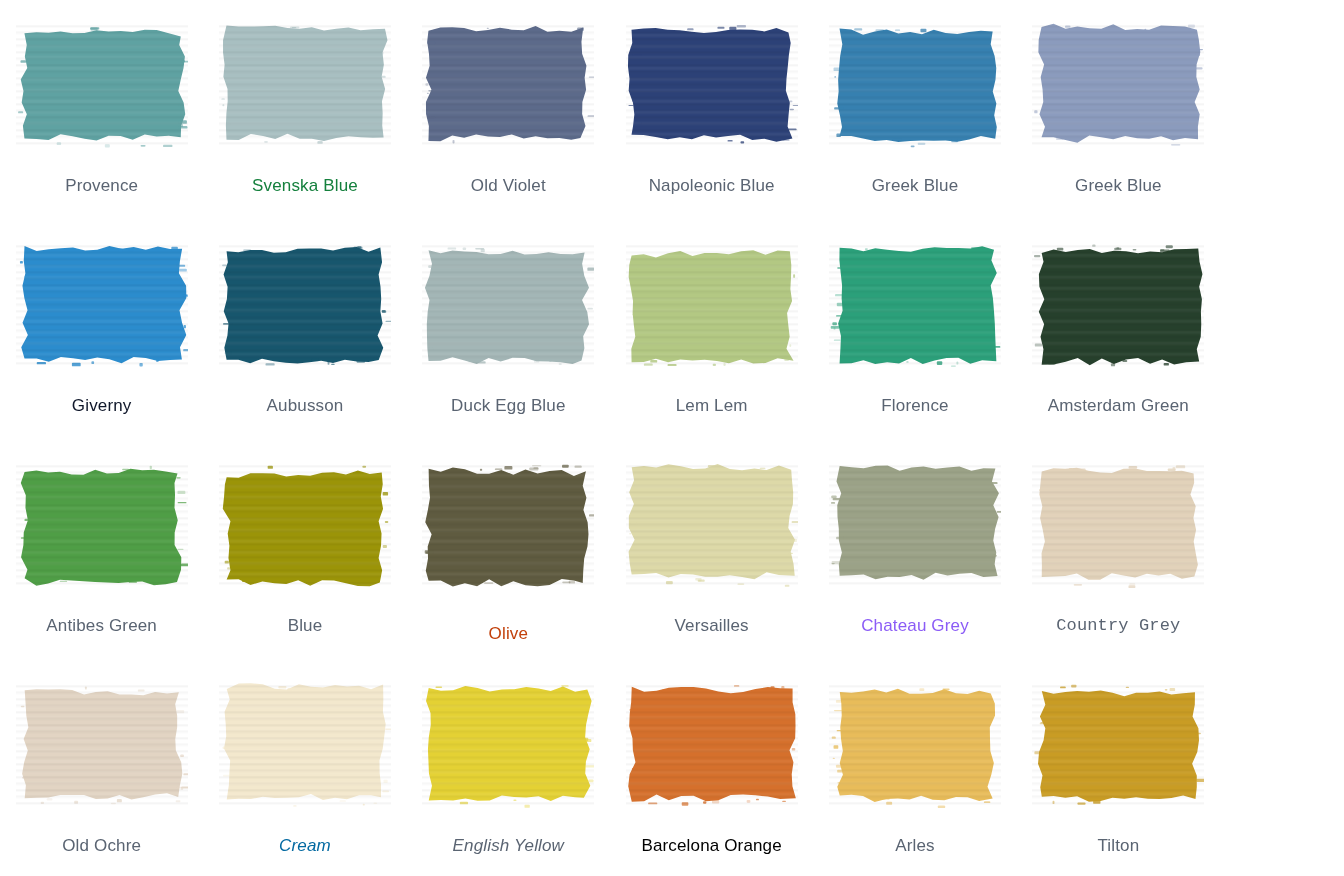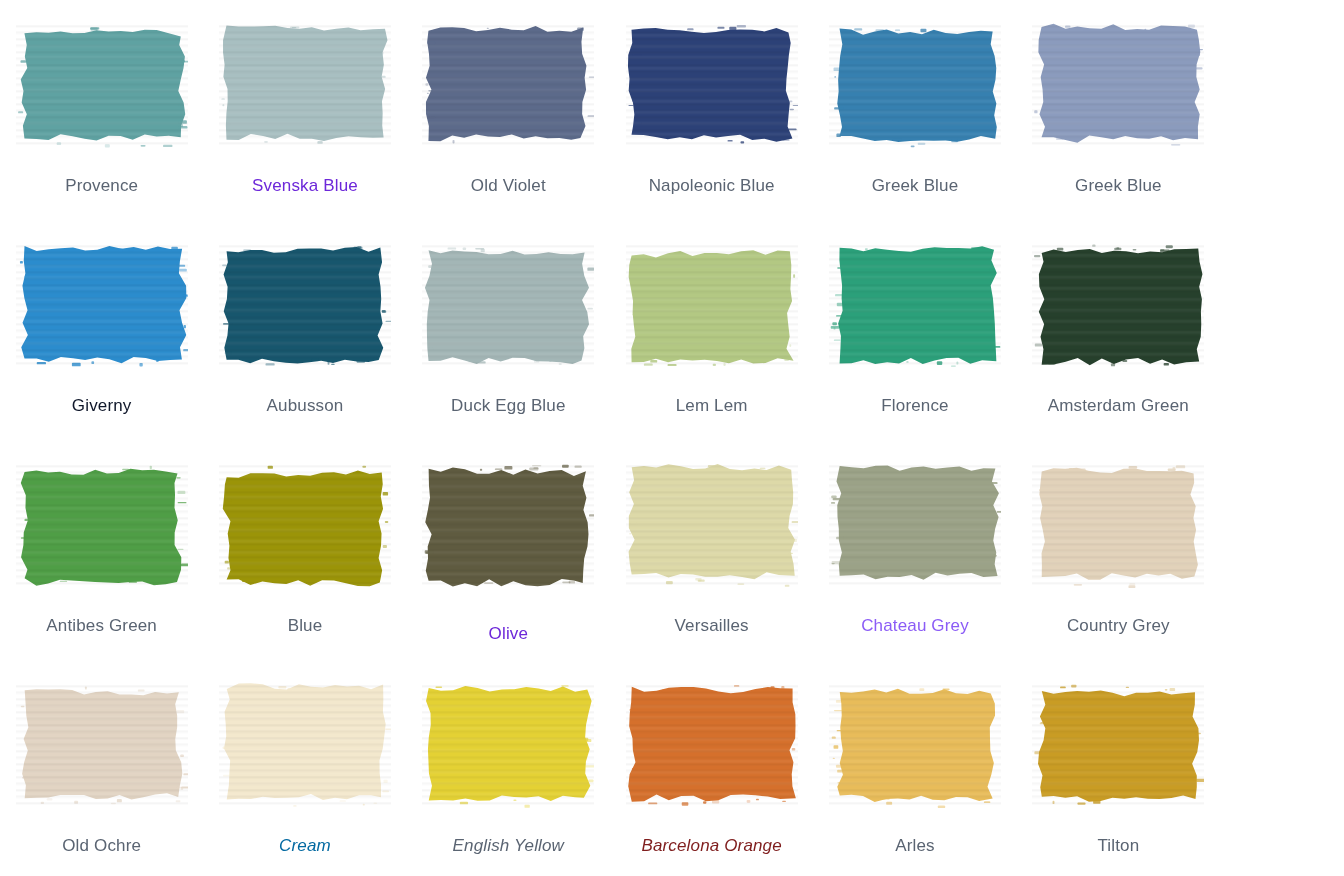--- a/index.html
+++ b/index.html
@@ -146,21 +146,21 @@
             <rect x="188.5" y="64.1" width="5.3" height="2.4" rx="1" fill="#a8bfc1" opacity="0.49"></rect>
             <rect x="187.4" y="34.8" width="3.8" height="4.1" rx="1" fill="#a8bfc1" opacity="0.33"></rect>
             <rect x="3.9" y="97.8" width="2.3" height="2.4" rx="1" fill="#a8bfc1" opacity="0.42"></rect>
             <rect x="9.0" y="53.0" width="3.7" height="1.4" rx="1" fill="#a8bfc1" opacity="0.38"></rect>
             <rect x="82.5" y="5.3" width="11.0" height="2.0" rx="1" fill="#a8bfc1" opacity="0.40"></rect>
           </svg>
         </div>
         <div class="brush-grain"></div>
         <div class="brush-sheen"></div>
       </div>
-      <div class="swatch-label" style="color: #6d28d9;">Svenska Blue</div>
+      <div class="swatch-label" style="color: #15803d;">Svenska Blue</div>
     </div>
     <div class="swatch-cell">
       <div class="swatch-wrap">
         <div class="swatch-paint" style="background-color: transparent;">
           <svg viewBox="0 0 200 150" preserveAspectRatio="none">
             <path d="M 7.5 10.3 L 21.4 6.5 L 35.2 6.3 L 49.0 7.2 L 62.9 10.9 L 76.7 9.4 L 90.6 6.8 L 104.4 9.1 L 118.3 9.7 L 132.1 4.8 L 145.9 11.6 L 159.8 10.5 L 173.6 11.6 L 187.5 6.5 L 185.4 23.4 L 186.2 37.7 L 191.2 52.1 L 189.1 66.4 L 190.8 80.7 L 186.5 95.1 L 186.2 109.4 L 190.1 123.7 L 184.2 138.1 L 173.6 140.1 L 159.8 138.1 L 145.9 138.3 L 132.1 136.1 L 118.3 138.7 L 104.4 133.8 L 90.6 137.0 L 76.7 136.4 L 62.9 133.8 L 49.0 137.7 L 35.2 135.1 L 21.4 142.0 L 7.5 141.8 L 8.0 123.7 L 4.7 109.4 L 4.6 95.1 L 11.0 80.7 L 4.6 66.4 L 8.9 52.1 L 8.1 37.7 L 6.0 23.4 Z" fill="#5c6a8a"></path>
             <rect x="193.9" y="64.8" width="7.3" height="1.6" rx="1" fill="#5c6a8a" opacity="0.38"></rect>
             <rect x="192.4" y="111.3" width="10.7" height="1.3" rx="1" fill="#5c6a8a" opacity="0.63"></rect>
             <rect x="6.2" y="23.4" width="9.0" height="3.0" rx="1" fill="#5c6a8a" opacity="0.60"></rect>
             <rect x="7.3" y="81.0" width="5.2" height="1.6" rx="1" fill="#5c6a8a" opacity="0.50"></rect>
@@ -478,21 +478,21 @@
             <rect x="177.4" y="4.2" width="8.3" height="2.7" rx="1" fill="#5f5b40" opacity="0.34"></rect>
             <rect x="194.2" y="62.1" width="6.9" height="2.9" rx="1" fill="#5f5b40" opacity="0.47"></rect>
             <rect x="163.1" y="142.3" width="9.5" height="2.0" rx="1" fill="#5f5b40" opacity="0.33"></rect>
             <rect x="3.2" y="105.1" width="10.0" height="4.0" rx="1" fill="#5f5b40" opacity="0.71"></rect>
             <rect x="186.7" y="84.9" width="2.4" height="4.1" rx="1" fill="#5f5b40" opacity="0.63"></rect>
           </svg>
         </div>
         <div class="brush-grain"></div>
         <div class="brush-sheen"></div>
       </div>
-      <div class="swatch-label" style="color: #6d28d9; margin-top: 36px;">Olive</div>
+      <div class="swatch-label" style="color: #c2410c; margin-top: 36px;">Olive</div>
     </div>
     <div class="swatch-cell">
       <div class="swatch-wrap">
         <div class="swatch-paint" style="background-color: transparent;">
           <svg viewBox="0 0 200 150" preserveAspectRatio="none">
             <path d="M 6.6 6.2 L 20.9 4.9 L 35.1 6.6 L 49.4 2.6 L 63.7 5.1 L 77.9 8.2 L 92.2 7.8 L 106.5 2.5 L 120.7 8.2 L 135.0 9.8 L 149.3 7.8 L 163.5 9.6 L 177.8 4.3 L 192.1 9.1 L 193.0 21.6 L 194.4 35.9 L 194.1 50.1 L 190.2 64.3 L 188.7 78.5 L 196.5 92.7 L 191.5 106.9 L 194.8 121.2 L 196.2 135.4 L 177.8 134.4 L 163.5 131.3 L 149.3 139.7 L 135.0 137.0 L 120.7 134.8 L 106.5 136.6 L 92.2 136.7 L 77.9 133.8 L 63.7 133.3 L 49.4 137.4 L 35.1 132.0 L 20.9 133.4 L 6.6 133.9 L 4.4 121.2 L 3.0 106.9 L 10.0 92.7 L 3.3 78.5 L 3.3 64.3 L 9.2 50.1 L 3.7 35.9 L 9.4 21.6 Z" fill="#ddd9a8"></path>
             <rect x="3.6" y="84.5" width="2.9" height="1.8" rx="1" fill="#ddd9a8" opacity="0.36"></rect>
             <rect x="189.4" y="107.9" width="4.7" height="1.7" rx="1" fill="#ddd9a8" opacity="0.73"></rect>
             <rect x="182.0" y="6.8" width="2.4" height="1.9" rx="1" fill="#ddd9a8" opacity="0.68"></rect>
             <rect x="4.8" y="71.3" width="8.1" height="3.4" rx="1" fill="#ddd9a8" opacity="0.44"></rect>
@@ -550,21 +550,21 @@
             <rect x="113.1" y="144.3" width="7.0" height="2.3" rx="1" fill="#e2d2ba" opacity="0.29"></rect>
             <rect x="112.3" y="4.9" width="10.0" height="3.0" rx="1" fill="#e2d2ba" opacity="0.77"></rect>
             <rect x="167.3" y="3.8" width="10.8" height="3.7" rx="1" fill="#e2d2ba" opacity="0.58"></rect>
             <rect x="163.3" y="6.1" width="3.6" height="2.4" rx="1" fill="#e2d2ba" opacity="0.52"></rect>
             <rect x="157.8" y="7.6" width="9.3" height="3.0" rx="1" fill="#e2d2ba" opacity="0.78"></rect>
           </svg>
         </div>
         <div class="brush-grain"></div>
         <div class="brush-sheen"></div>
       </div>
-      <div class="swatch-label" style="color: rgb(90, 100, 114);">Country Grey</div>
+      <div class="swatch-label" style="color: rgb(90, 100, 114); font-family: Liberation Mono, monospace;">Country Grey</div>
     </div>
     <div class="swatch-cell">
       <div class="swatch-wrap">
         <div class="swatch-paint" style="background-color: transparent;">
           <svg viewBox="0 0 200 150" preserveAspectRatio="none">
             <path d="M 10.1 9.9 L 23.9 8.6 L 37.7 8.8 L 51.5 8.7 L 65.3 9.5 L 79.1 14.8 L 92.9 11.8 L 106.6 10.9 L 120.4 14.8 L 134.2 14.9 L 148.0 15.8 L 161.8 11.8 L 175.6 13.6 L 189.4 12.3 L 185.1 26.4 L 187.4 40.2 L 187.4 54.0 L 185.2 67.8 L 185.9 81.6 L 192.1 95.4 L 193.4 109.2 L 190.6 123.0 L 188.6 136.8 L 175.6 132.4 L 161.8 133.8 L 148.0 137.3 L 134.2 139.9 L 120.4 134.6 L 106.6 138.7 L 92.9 139.4 L 79.1 134.5 L 65.3 134.6 L 51.5 134.6 L 37.7 137.5 L 23.9 137.7 L 10.1 138.3 L 11.5 123.0 L 7.1 109.2 L 9.5 95.4 L 13.7 81.6 L 8.9 67.8 L 14.4 54.0 L 12.0 40.2 L 11.2 26.4 Z" fill="#e2d4c3"></path>
             <rect x="191.3" y="126.0" width="3.2" height="2.5" rx="1" fill="#e2d4c3" opacity="0.40"></rect>
             <rect x="186.6" y="33.3" width="8.9" height="3.9" rx="1" fill="#e2d4c3" opacity="0.29"></rect>
             <rect x="67.7" y="141.4" width="4.4" height="3.5" rx="1" fill="#e2d4c3" opacity="0.57"></rect>
             <rect x="192.0" y="124.4" width="10.8" height="2.4" rx="1" fill="#e2d4c3" opacity="0.84"></rect>
@@ -656,21 +656,21 @@
             <rect x="5.9" y="27.8" width="3.0" height="3.6" rx="1" fill="#d5702c" opacity="0.31"></rect>
             <rect x="100.0" y="140.4" width="8.4" height="4.1" rx="1" fill="#d5702c" opacity="0.25"></rect>
             <rect x="6.9" y="102.3" width="6.7" height="3.8" rx="1" fill="#d5702c" opacity="0.78"></rect>
             <rect x="41.7" y="8.2" width="9.9" height="3.9" rx="1" fill="#d5702c" opacity="0.31"></rect>
             <rect x="190.3" y="132.3" width="3.1" height="2.2" rx="1" fill="#d5702c" opacity="0.83"></rect>
           </svg>
         </div>
         <div class="brush-grain"></div>
         <div class="brush-sheen"></div>
       </div>
-      <div class="swatch-label" style="color: #7f1d1d; font-style: italic;">Barcelona Orange</div>
+      <div class="swatch-label" style="color: #000000;">Barcelona Orange</div>
     </div>
     <div class="swatch-cell">
       <div class="swatch-wrap">
         <div class="swatch-paint" style="background-color: transparent;">
           <svg viewBox="0 0 200 150" preserveAspectRatio="none">
             <path d="M 12.5 12.0 L 26.1 12.9 L 39.6 11.2 L 53.1 8.8 L 66.6 12.5 L 80.1 8.0 L 93.6 14.1 L 107.1 14.1 L 120.6 13.0 L 134.1 8.6 L 147.6 13.5 L 161.1 14.2 L 174.6 10.3 L 188.1 13.6 L 192.8 25.6 L 193.1 39.8 L 187.0 53.9 L 187.2 68.0 L 187.6 82.2 L 191.7 96.3 L 188.7 110.5 L 184.3 124.6 L 190.3 138.8 L 174.6 141.8 L 161.1 137.3 L 147.6 137.0 L 134.1 140.9 L 120.6 140.3 L 107.1 135.4 L 93.6 140.0 L 80.1 138.6 L 66.6 139.3 L 53.1 142.9 L 39.6 135.8 L 26.1 134.3 L 12.5 135.2 L 9.6 124.6 L 16.2 110.5 L 12.5 96.3 L 16.1 82.2 L 14.0 68.0 L 13.1 53.9 L 14.8 39.8 L 14.3 25.6 Z" fill="#e8bc5a"></path>
             <rect x="8.1" y="21.3" width="6.7" height="3.5" rx="1" fill="#e8bc5a" opacity="0.26"></rect>
             <rect x="126.6" y="147.0" width="8.4" height="3.7" rx="1" fill="#e8bc5a" opacity="0.50"></rect>
             <rect x="8.1" y="98.4" width="10.0" height="3.6" rx="1" fill="#e8bc5a" opacity="0.41"></rect>
             <rect x="5.3" y="75.3" width="5.5" height="4.2" rx="1" fill="#e8bc5a" opacity="0.77"></rect>

